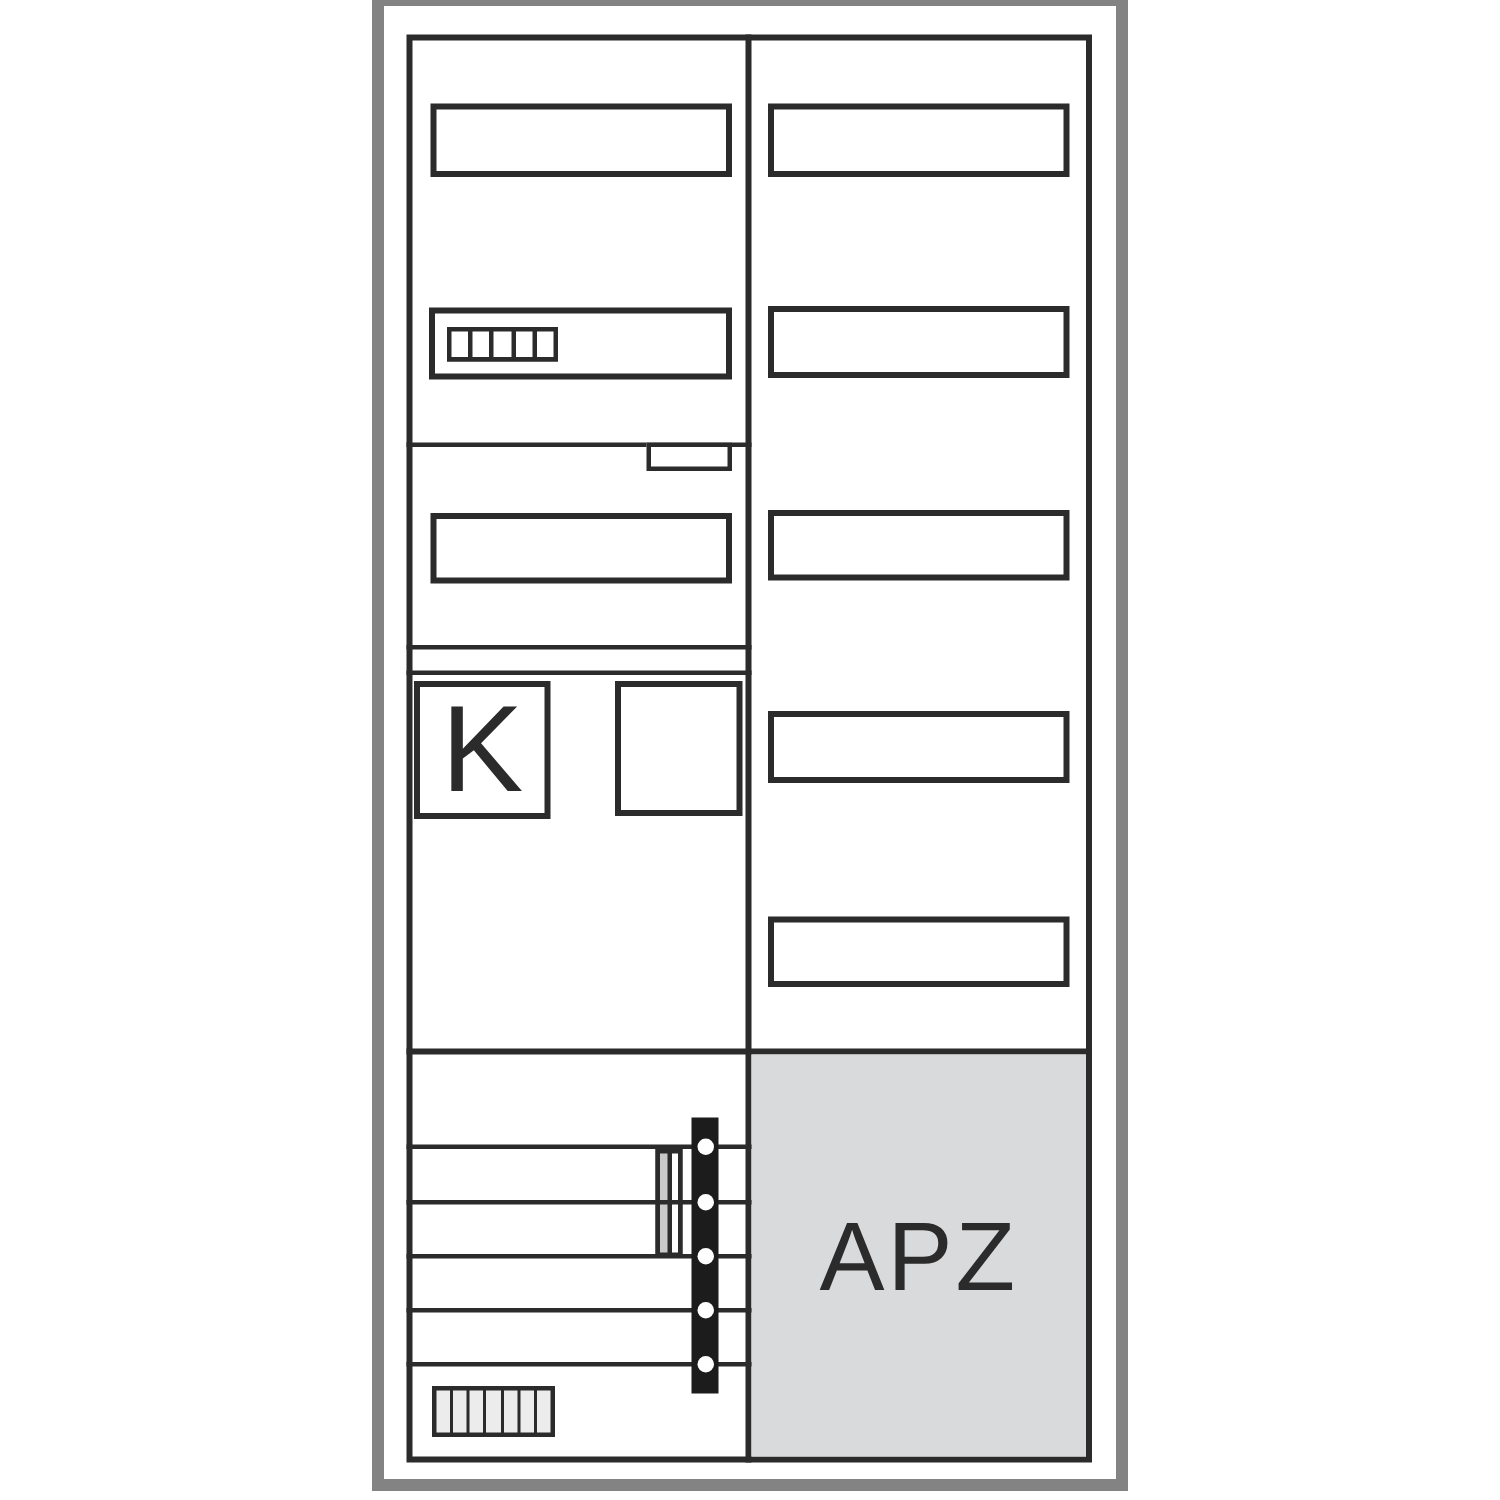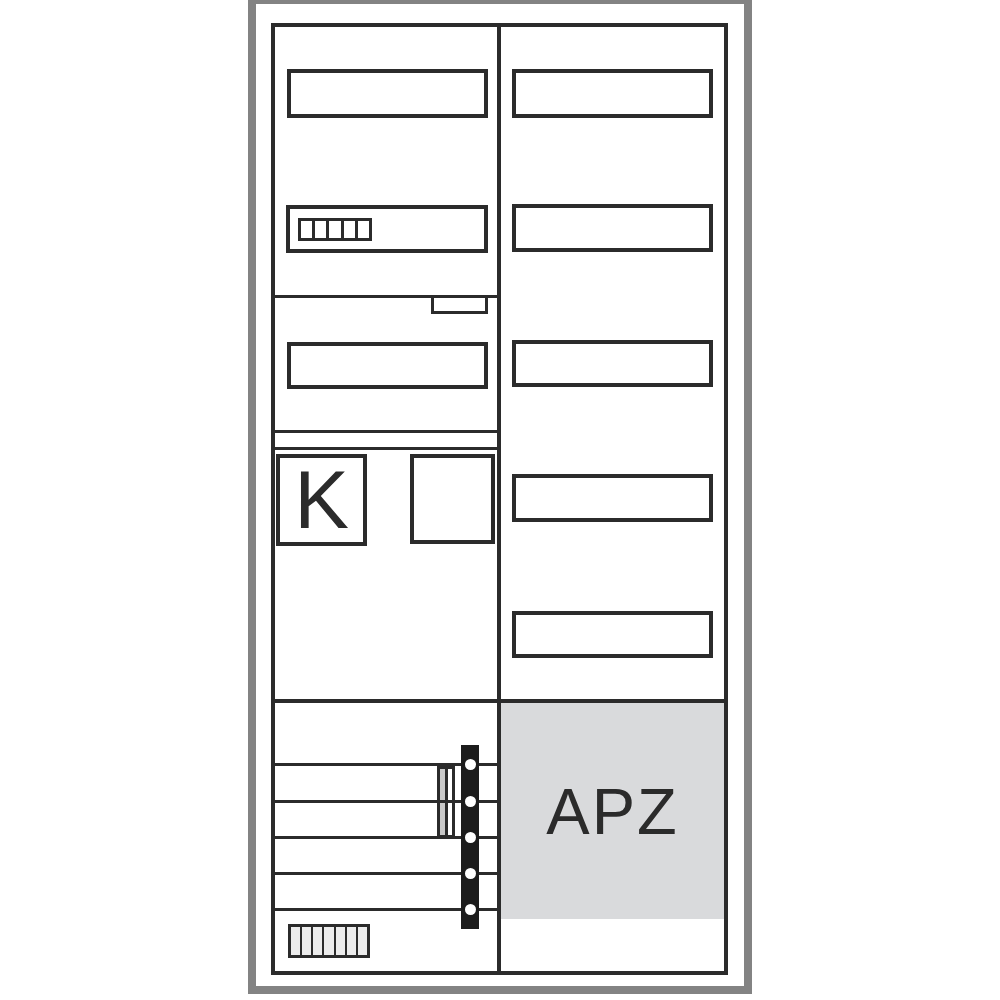--- a/index.html
+++ b/index.html
@@ -98,21 +98,21 @@
   <div class="abs box" style="left:410px;top:454px;width:85px;height:90px;"></div>
 
   <div class="abs box" style="left:512px;top:69px;width:201px;height:49px;"></div>
   <div class="abs box" style="left:512px;top:204px;width:201px;height:48px;"></div>
   <div class="abs box" style="left:512px;top:340px;width:201px;height:47px;"></div>
   <div class="abs box" style="left:512px;top:474px;width:201px;height:48px;"></div>
   <div class="abs box" style="left:512px;top:611px;width:201px;height:47px;"></div>
 
   <div class="abs hline" style="left:271px;top:699px;width:457px;height:4px;"></div>
 
-  <div class="abs apz" style="left:501px;top:703px;width:223px;height:216px;">
+  <div class="abs apz" style="left:501px;top:703px;width:223px;height:268px;">
     <span>APZ</span>
   </div>
 
   <div class="abs rail" style="left:437px;top:766px;width:18px;height:72px;">
     <div class="rail-left"></div>
     <div class="rail-right"></div>
   </div>
 
   <div class="abs hline" style="left:271px;top:763px;width:230px;height:3px;"></div>
   <div class="abs hline" style="left:271px;top:800px;width:230px;height:3px;"></div>

